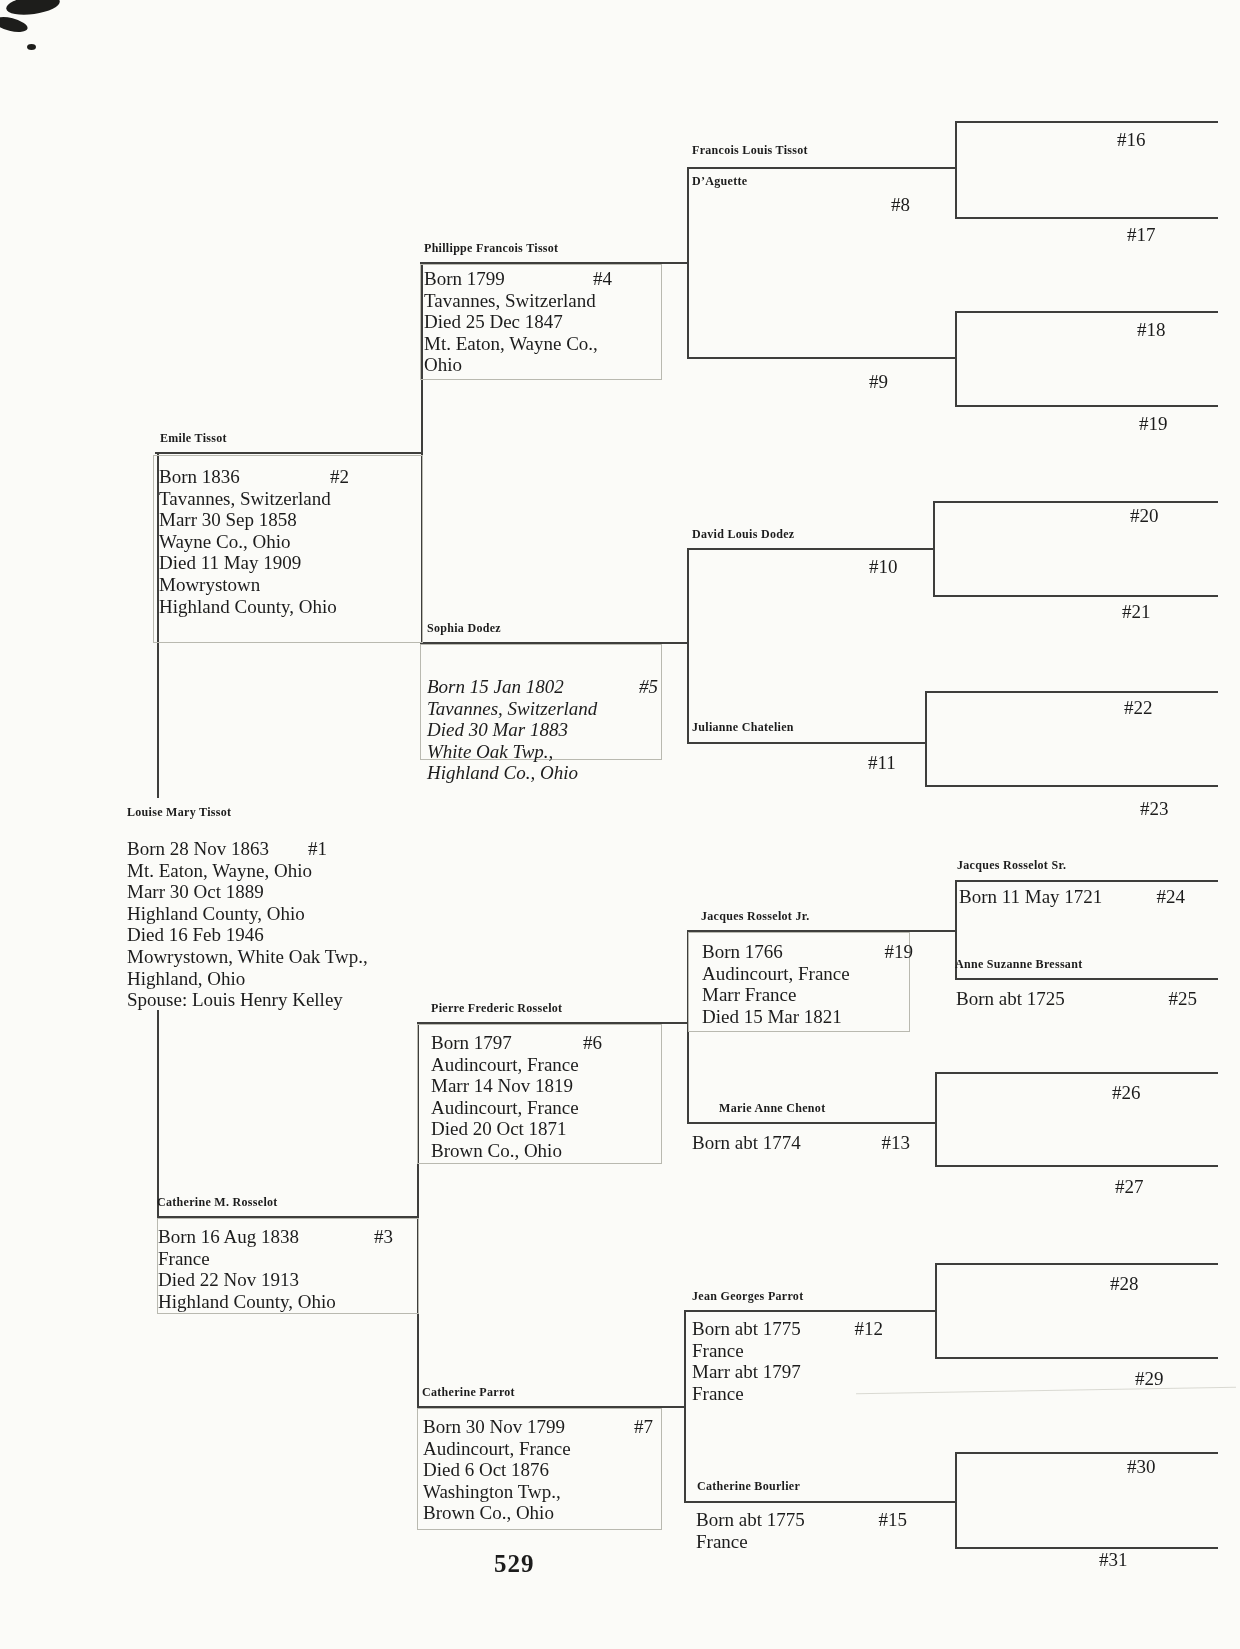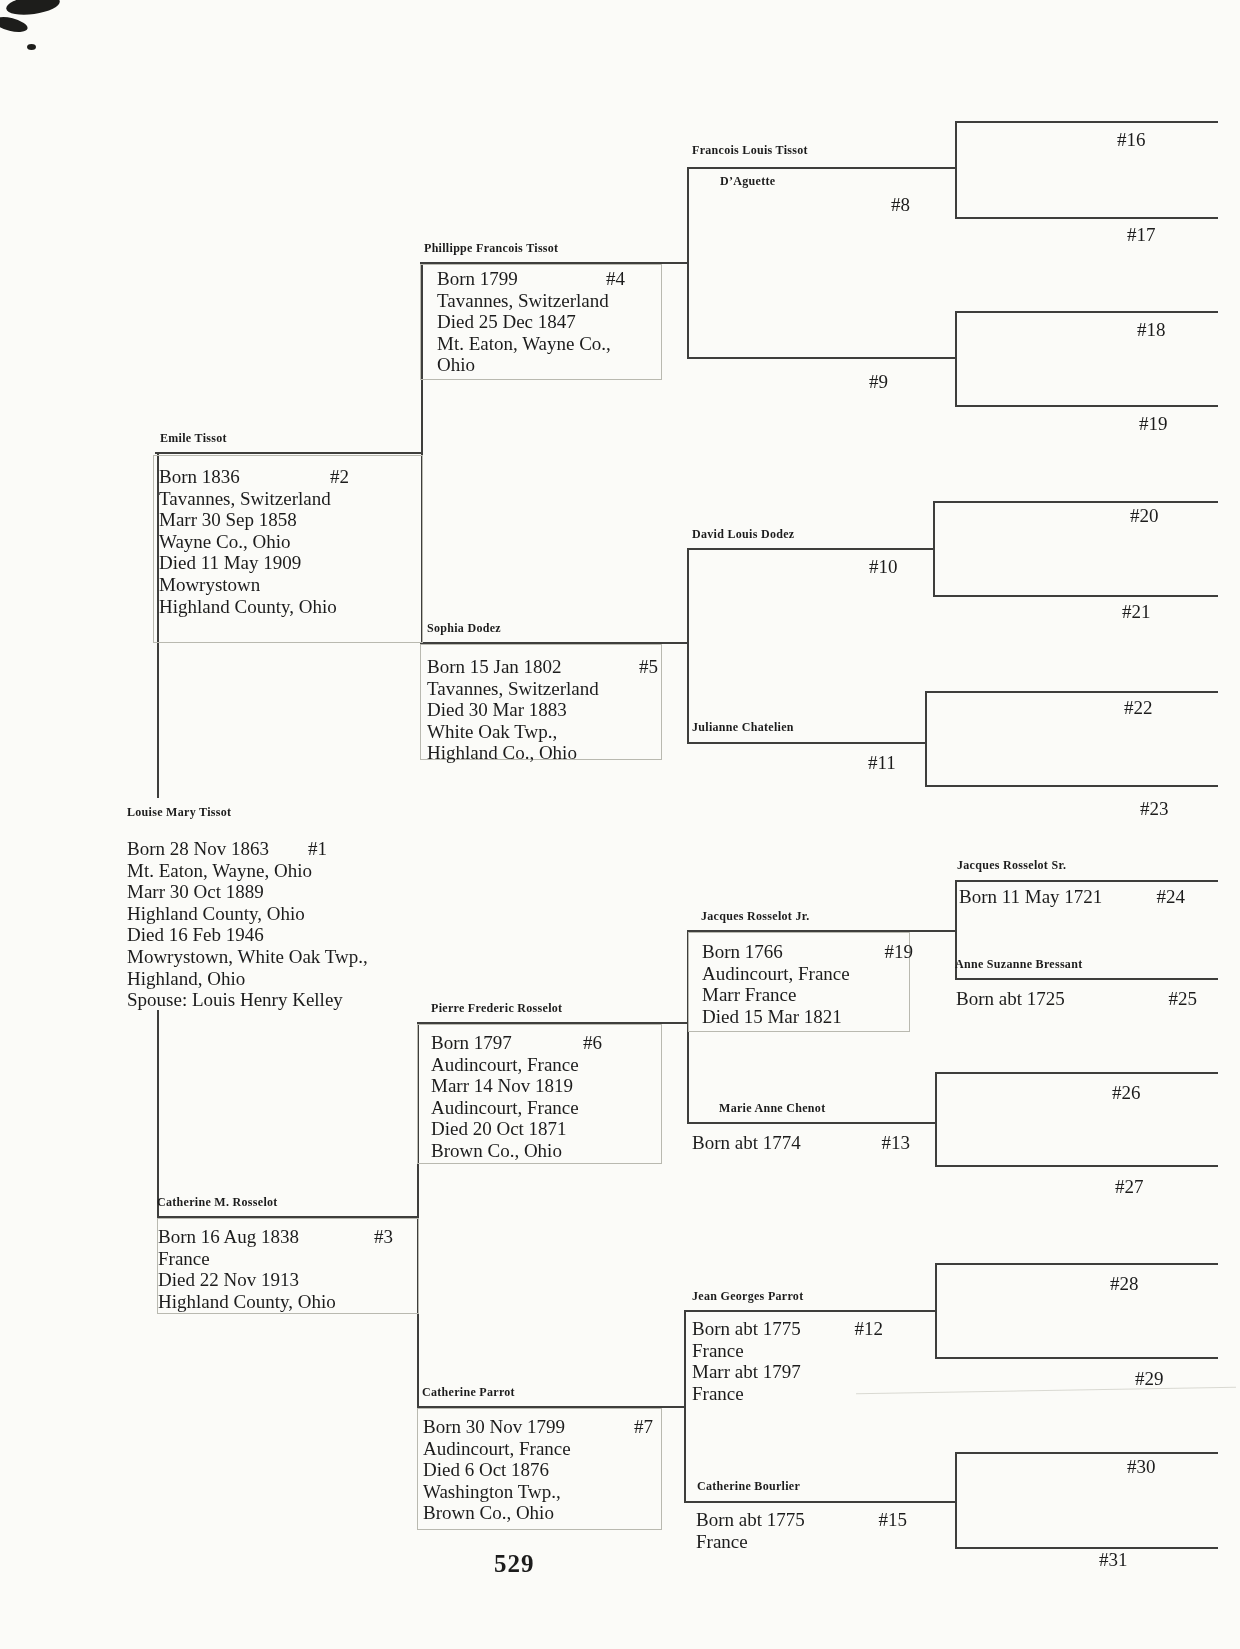--- a/index.html
+++ b/index.html
@@ -151,33 +151,33 @@
     <div class="r1">
         <span>Born 16 Aug 1838</span>
         <span>#3</span>
       </div>
     <div class="r">France</div>
     <div class="r">Died 22 Nov 1913</div>
     <div class="r">Highland County, Ohio</div>
   </div>
 
   <div class="nm" style="left:424px;top:236px;">Phillippe Francois Tissot</div>
-  <div class="det" style="left:424px;top:268px;width:188px;margin-left:13px;">
+  <div class="det" style="left:424px;top:268px;width:188px;">
     <div class="r1">
         <span>Born 1799</span>
         <span>#4</span>
       </div>
     <div class="r">Tavannes, Switzerland</div>
     <div class="r">Died 25 Dec 1847</div>
     <div class="r">Mt. Eaton, Wayne Co.,</div>
     <div class="r">Ohio</div>
   </div>
 
   <div class="nm" style="left:427px;top:616px;">Sophia Dodez</div>
-  <div class="det" style="left:427px;top:656px;width:231px;">
+  <div class="det" style="left:427px;top:676px;width:231px;font-style:italic;">
     <div class="r1">
         <span>Born 15 Jan 1802</span>
         <span>#5</span>
       </div>
     <div class="r">Tavannes, Switzerland</div>
     <div class="r">Died 30 Mar 1883</div>
     <div class="r">White Oak Twp.,</div>
     <div class="r">Highland Co., Ohio</div>
   </div>
 
@@ -200,21 +200,21 @@
         <span>Born 30 Nov 1799</span>
         <span>#7</span>
       </div>
     <div class="r">Audincourt, France</div>
     <div class="r">Died 6 Oct 1876</div>
     <div class="r">Washington Twp.,</div>
     <div class="r">Brown Co., Ohio</div>
   </div>
 
   <div class="nm" style="left:692px;top:138px;">Francois Louis Tissot</div>
-  <div class="nm" style="left:692px;top:169px;margin-left:28px;">D’Aguette</div>
+  <div class="nm" style="left:692px;top:169px;">D’Aguette</div>
   <div class="num" style="left:891px;top:194px;">#8</div>
   <div class="num" style="left:869px;top:371px;">#9</div>
 
   <div class="nm" style="left:692px;top:522px;">David Louis Dodez</div>
   <div class="num" style="left:869px;top:556px;">#10</div>
   <div class="nm" style="left:692px;top:715px;">Julianne Chatelien</div>
   <div class="num" style="left:868px;top:752px;">#11</div>
 
   <div class="nm" style="left:701px;top:904px;">Jacques Rosselot Jr.</div>
   <div class="det" style="left:702px;top:941px;width:211px;">

